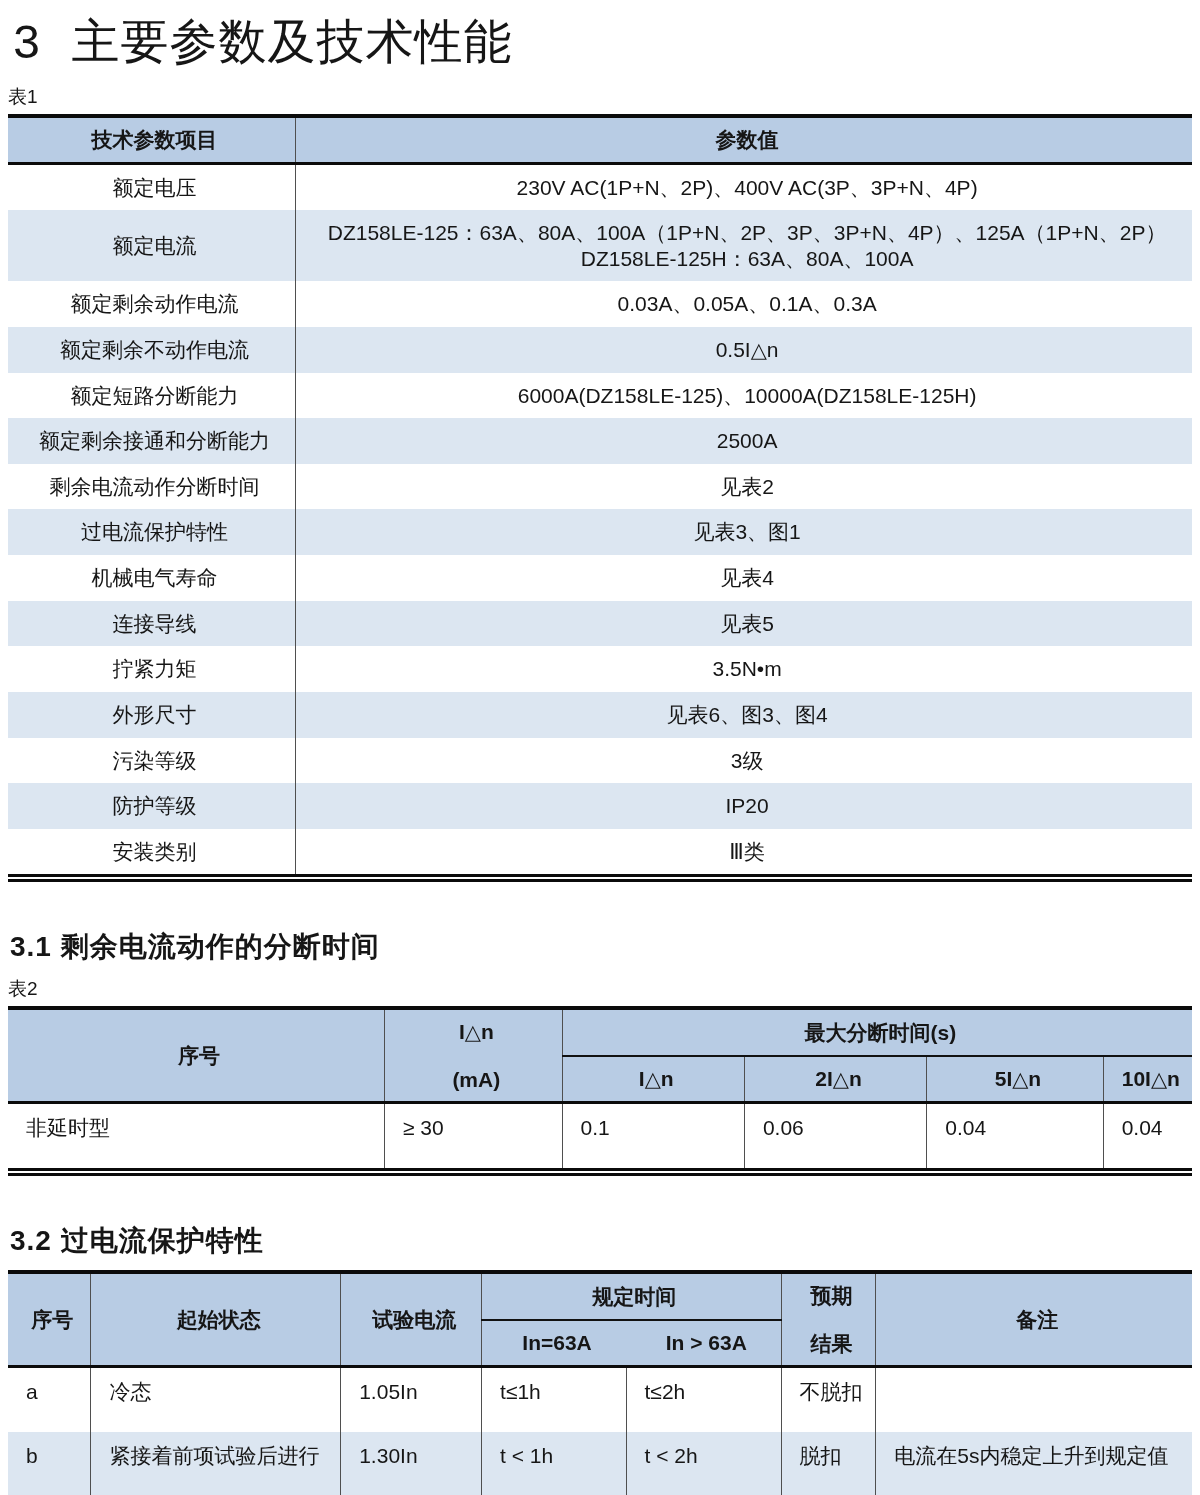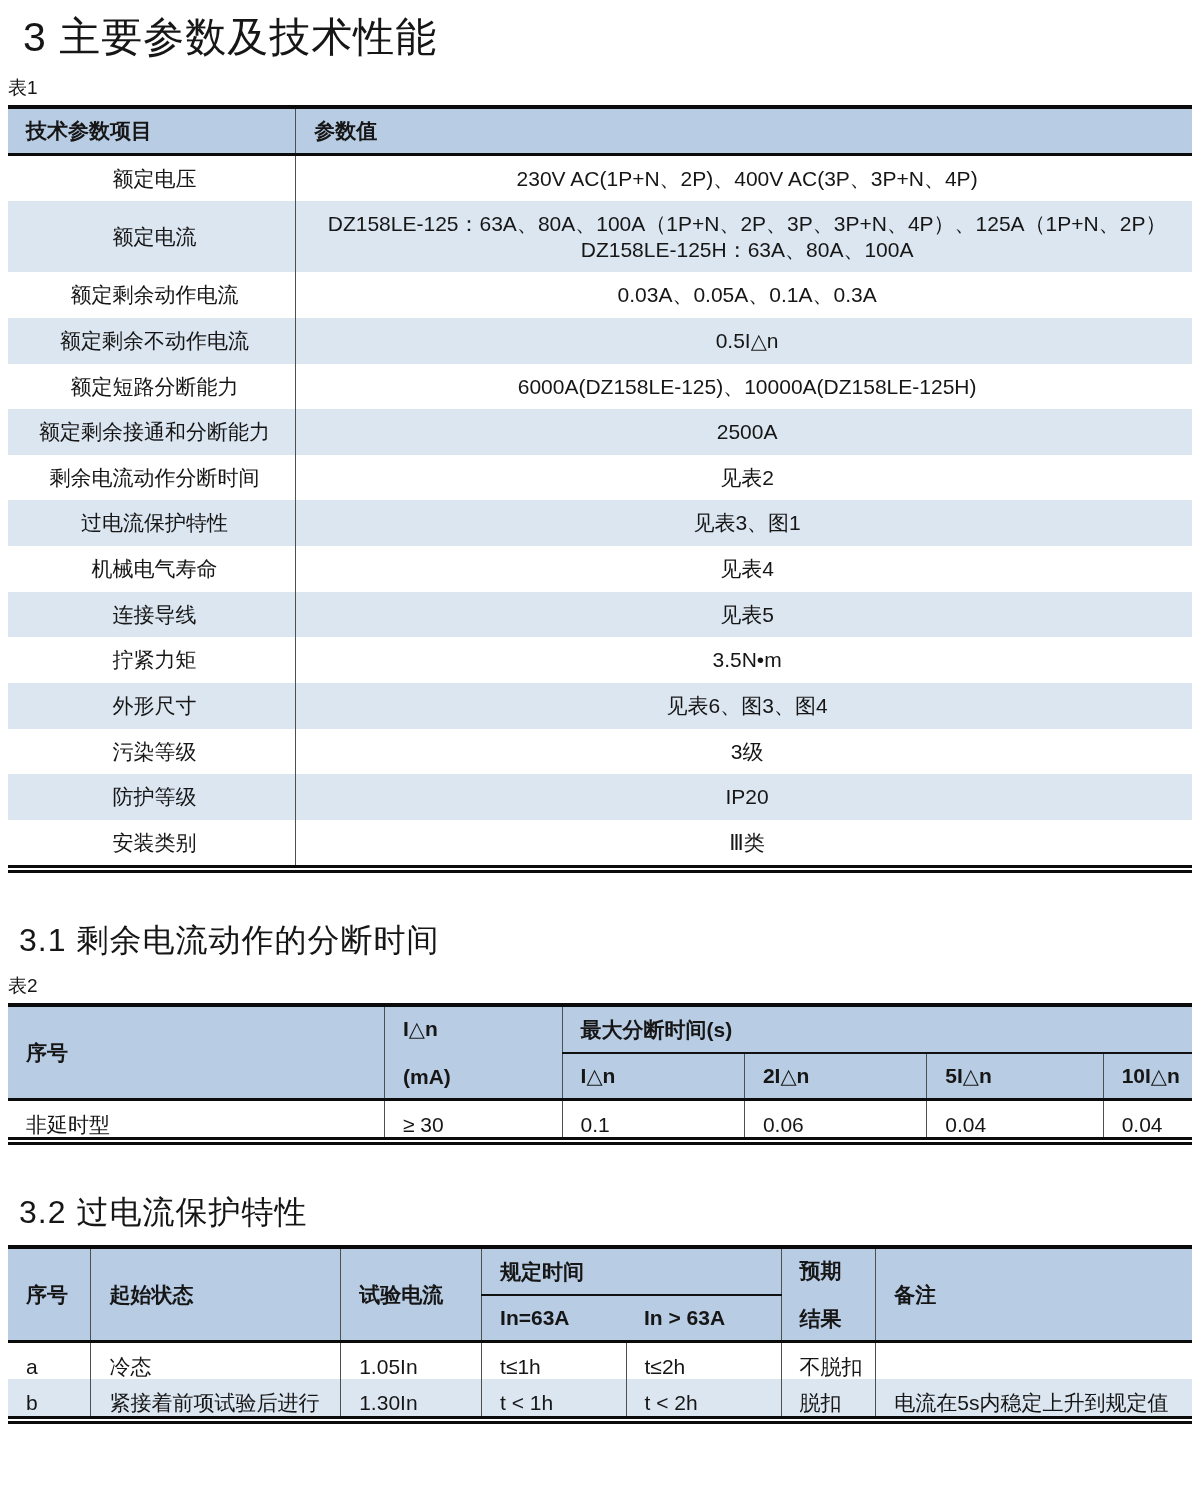--- a/index.html
+++ b/index.html
@@ -5,29 +5,30 @@
   * { box-sizing: border-box; }
   html, body { margin: 0; padding: 0; background: #ffffff; }
   body {
     width: 1200px;
     font-family: "Liberation Sans", "DejaVu Sans", sans-serif;
     color: #161616;
   }
   .page { padding: 8px 8px 24px 8px; }
 
   .doc-title {
-    font-size: 41px;
+    font-size: 48px;
     font-weight: 400;
-    margin: 2px 0 10px 15px;
+    margin: 2px 0 10px 4px;
     letter-spacing: 1px;
+    font-family: Liberation Mono, monospace;
   }
   .section-title {
-    font-size: 32px;
-    font-weight: 400;
-    margin: 46px 0 10px 11px;
+    font-size: 28px;
+    font-weight: 700;
+    margin: 46px 0 10px 2px;
     letter-spacing: 1px;
   }
   .table-label {
     font-size: 19px;
     margin: 0 2px 4px 0;
   }
 
   table.spec {
     width: 100%;
     border-collapse: collapse;
@@ -40,36 +41,37 @@
     font-weight: 400;
     text-align: left;
     vertical-align: middle;
     padding: 9px 12px 9px 18px;
     line-height: 1.22;
     overflow: hidden;
   }
   .spec thead th {
     background: #b8cce4;
     font-weight: 700;
+    text-align: center;
   }
   .spec thead { border-bottom: 3px solid #0b0b0b; }
 
   .vr { border-right: 1.5px solid #4f4f4f; }
   .preline { white-space: pre-line; }
   .center { text-align: center; padding-left: 4px; padding-right: 4px; }
 
   
   .t1 tbody tr:nth-child(even) { background: #dce6f1; }
   .t1 tbody td { padding-top: 10px; padding-bottom: 10px; text-align: center; }
 
   
   th.group { border-bottom: 2px solid #111111; }
   .twoline div { line-height: 1.2; }
   .twoline div + div { margin-top: 22px; }
-  .t2 tbody td, .t3 tbody td { padding-top: 11px; padding-bottom: 0; }
+  .t2 tbody td, .t3 tbody td { padding-top: 11px; padding-bottom: 28px; }
   .t3 tbody tr:nth-child(even) { background: #dce6f1; }
 </style>
 </head>
 <body>
 
 <div class="page">
 
   <h1 class="doc-title">3 主要参数及技术性能</h1>
 
   <div class="table-label">表1</div>

